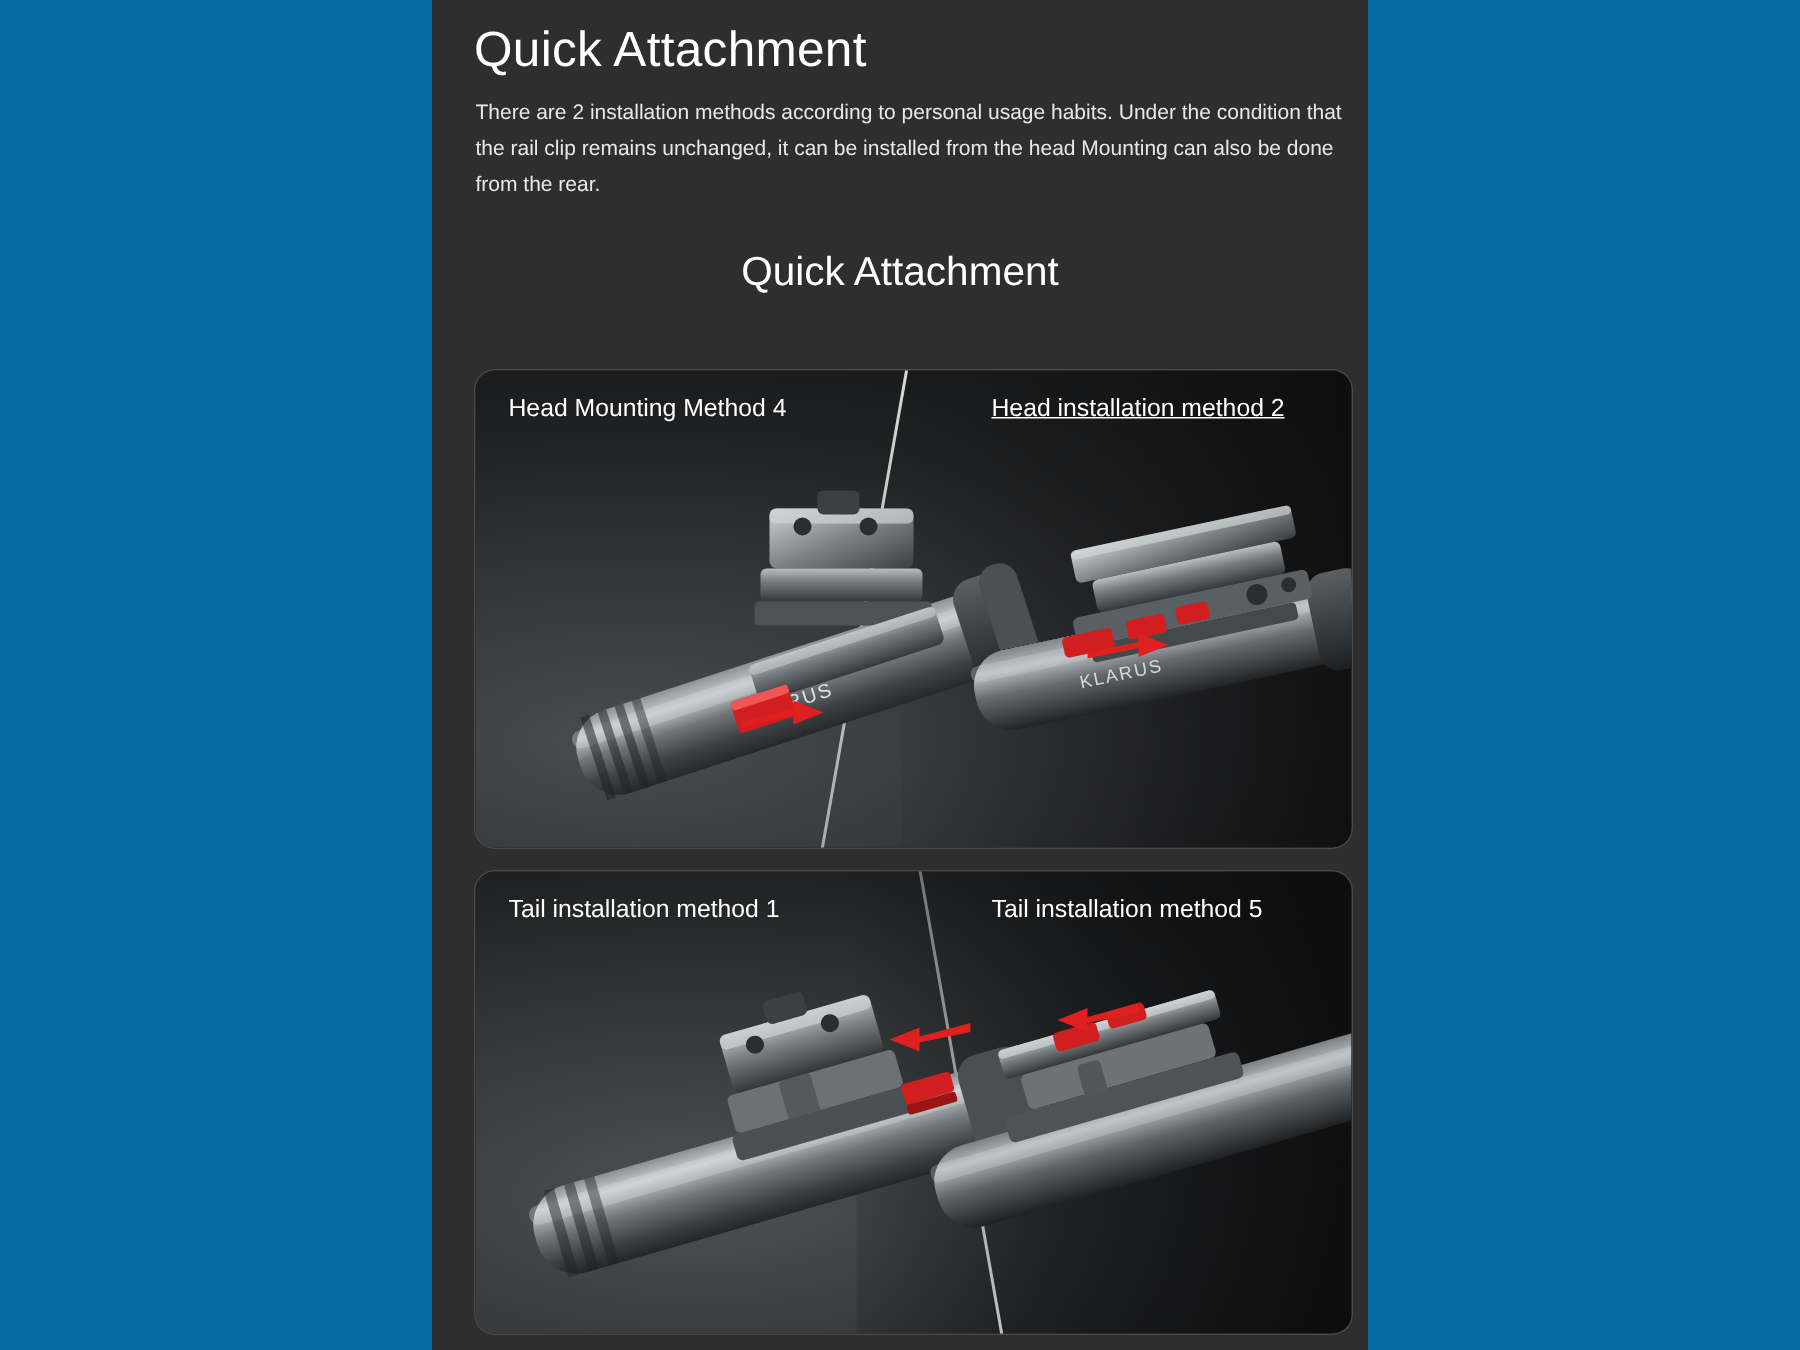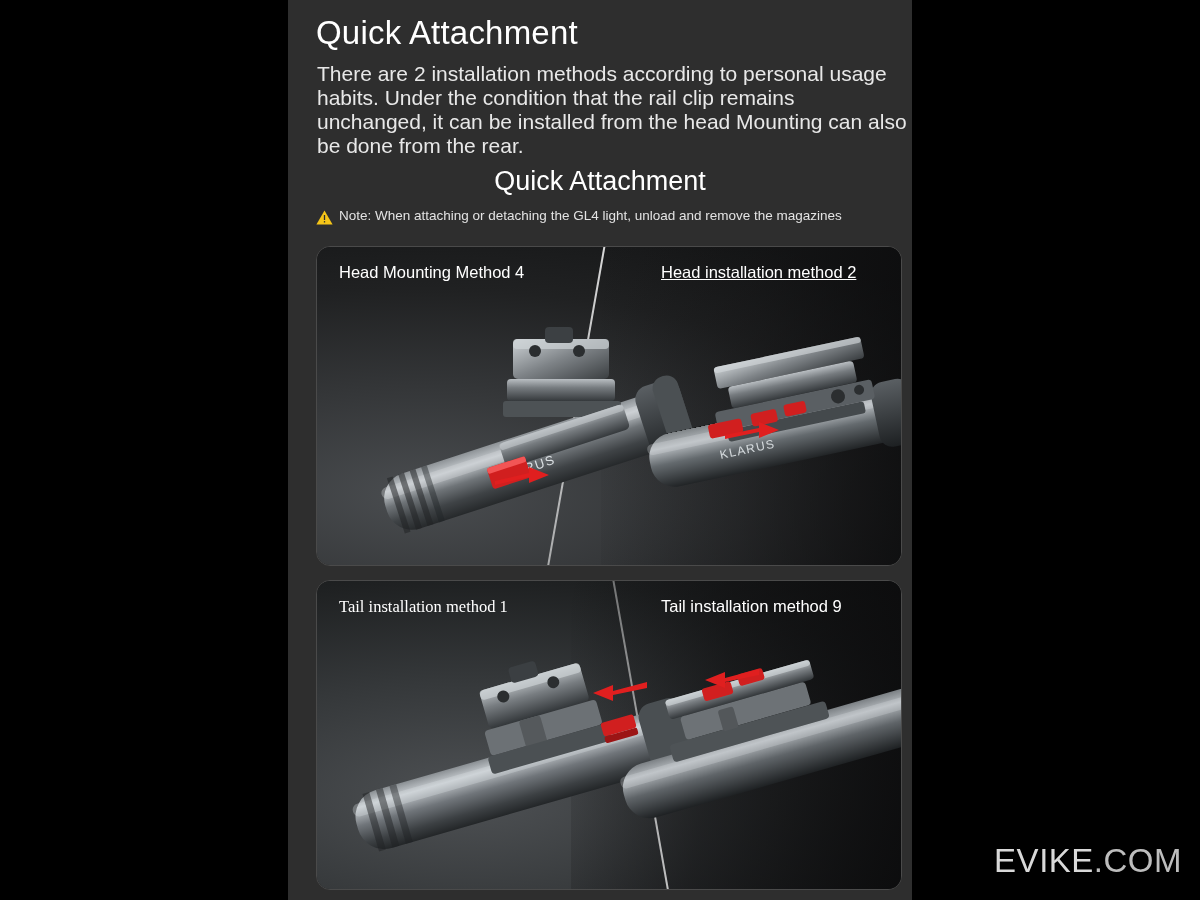--- a/index.html
+++ b/index.html
@@ -12,21 +12,21 @@
     height: 900px;
     position: relative;
     overflow: hidden;
     font-family: "Liberation Sans", sans-serif;
   }
 
   
   .page {
     position: absolute;
     inset: 0;
-    background: #000000;
+    background: #0369a1;
   }
 
   .panel {
     position: absolute;
     left: 288px;
     top: 0;
     width: 624px;
     height: 900px;
     background: #2e2e2e;
     color: #ffffff;
@@ -43,21 +43,21 @@
     font-weight: 400;
     letter-spacing: 0.2px;
     color: #ffffff;
   }
 
   .intro {
     position: absolute;
     left: 29px;
     top: 62px;
     width: 590px;
-    font-size: 21px;
+    font-size: 14px;
     line-height: 24px;
     color: #e8e8e8;
     font-weight: 300;
   }
 
   .h2 {
     position: absolute;
     left: 0;
     top: 166px;
     width: 624px;
@@ -158,21 +158,21 @@
 
   .fig-label {
     position: absolute;
     font-size: 16.5px;
     color: #ffffff;
     font-weight: 400;
     white-space: nowrap;
   }
   .lbl-h1 { left: 22px;  top: 16px; }
   .lbl-h2 { left: 344px; top: 16px; text-decoration: underline; }
-  .lbl-t1 { left: 22px;  top: 16px; font-family: Liberation Serif, serif; }
+  .lbl-t1 { left: 22px;  top: 16px; }
   .lbl-t2 { left: 344px; top: 16px; }
 
   
   .ill { position: absolute; inset: 0; }
   .ill svg { display: block; width: 100%; height: 100%; }
 
   
   .watermark {
     position: absolute;
     right: 18px;
@@ -192,30 +192,20 @@
 <div class="page">
 
   <div class="panel">
 
     <div class="h1">Quick Attachment</div>
 
     <div class="intro">There are 2 installation methods according to personal usage habits. Under the condition that the rail clip remains unchanged, it can be installed from the head Mounting can also be done from the rear.</div>
 
     <div class="h2">Quick Attachment</div>
 
-    <div class="note-row">
-      <span class="warn-icon">
-        <svg viewBox="0 0 17 15" xmlns="http://www.w3.org/2000/svg">
-          <path d="M8.5 0.6 L16.6 14.4 L0.4 14.4 Z" fill="#f5c518"></path>
-          <rect x="7.85" y="5.0" width="1.3" height="5.0" fill="#2e2e2e"></rect>
-          <rect x="7.85" y="11.1" width="1.3" height="1.4" fill="#2e2e2e"></rect>
-        </svg>
-      </span>
-      <span class="note-text">Note: When attaching or detaching the GL4 light, unload and remove the magazines</span>
-    </div>
 
   </div>
 
   <div class="card card-head">
     <div class="card-bg"></div>
     <div class="wedge"></div>
     <div class="diag"></div>
 
     <div class="ill">
       <svg viewBox="0 0 584 318" xmlns="http://www.w3.org/2000/svg">
@@ -393,20 +383,17 @@
 
         <g transform="rotate(-16 400 112)">
           <rect x="386" y="104" width="30" height="13" rx="3" fill="#d11f1f"></rect>
           <rect x="424" y="100" width="26" height="12" rx="3" fill="#d11f1f"></rect>
         </g>
         <path d="M430 92 L396 101 L396 95 L376 103 L396 111 L396 105 L430 98 Z" fill="#e01f1f" transform="translate(12,-4)"></path>
       </svg>
     </div>
 
     <div class="fig-label lbl-t1">Tail installation method 1</div>
-    <div class="fig-label lbl-t2">Tail installation method 9</div>
+    <div class="fig-label lbl-t2">Tail installation method 5</div>
   </div>
 
-  <div class="watermark">
-    <span class="dim">EVIKE</span><span class="light">.COM</span>
-  </div>
 
 </div>
 
 </body></html>

